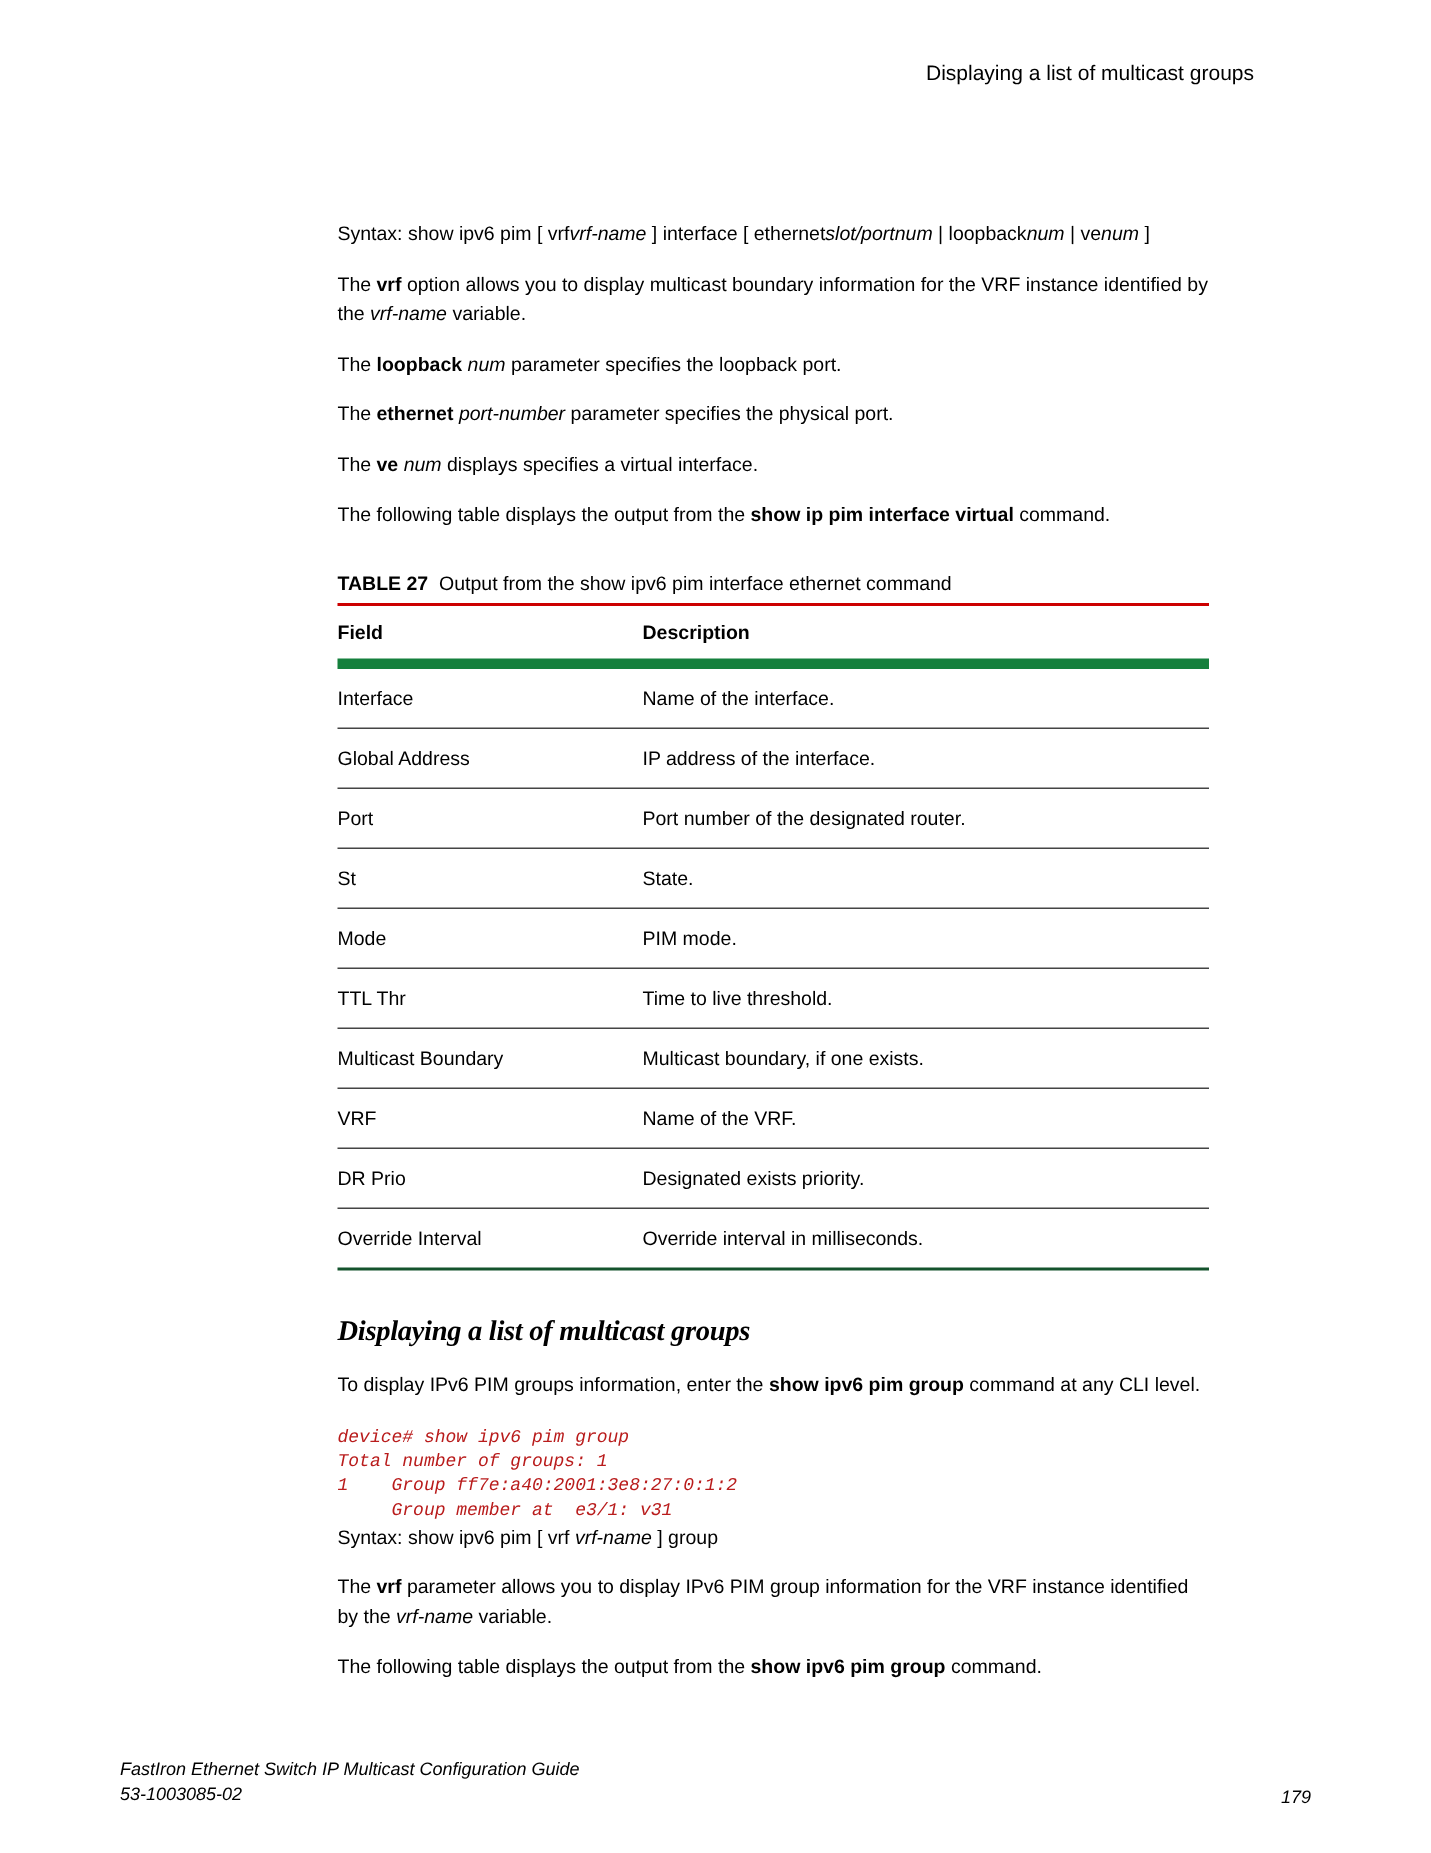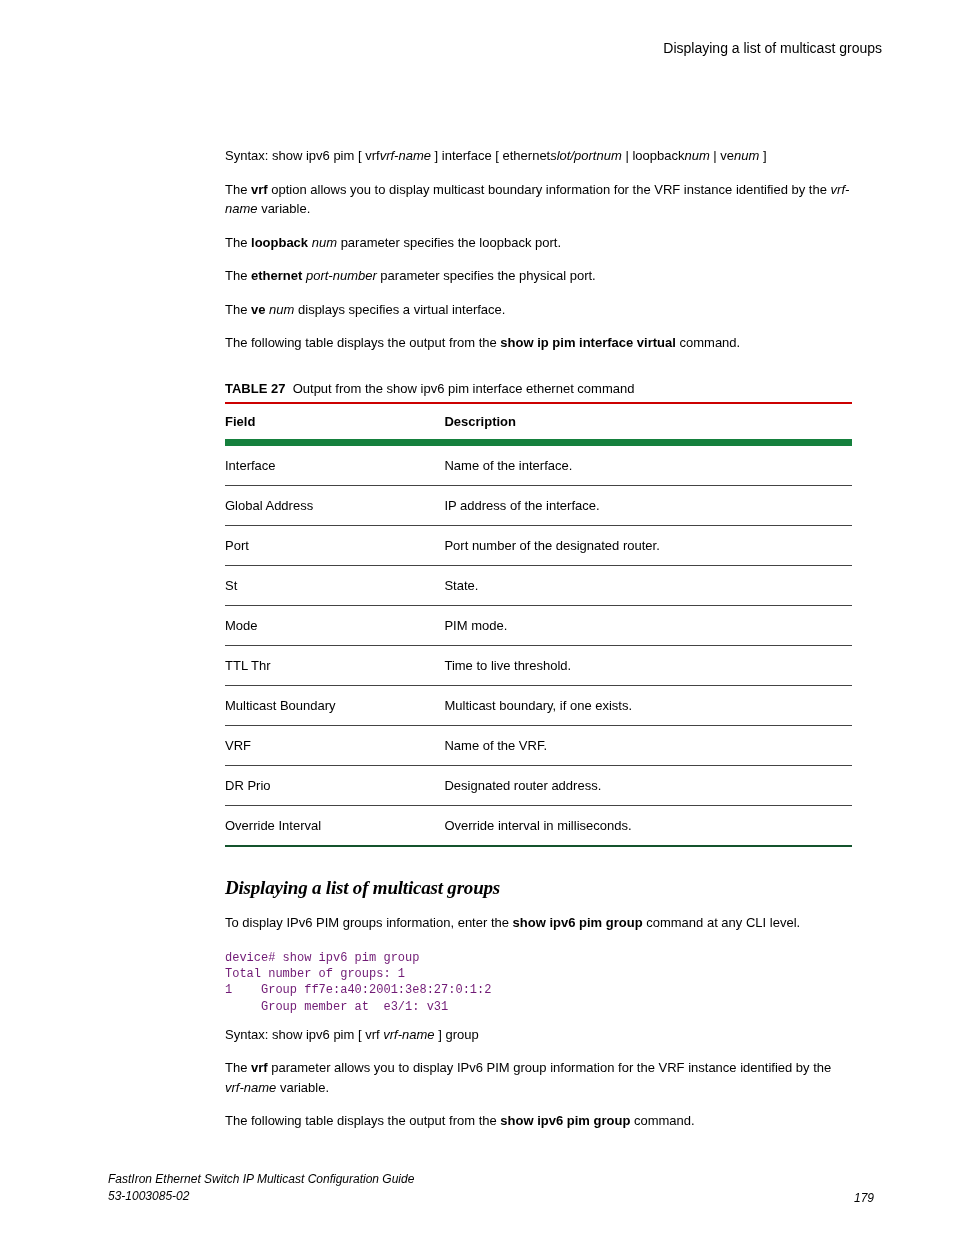--- a/index.html
+++ b/index.html
@@ -6,21 +6,21 @@
     body {
       font-family: Arial, Helvetica, sans-serif;
       font-size: 13px;
       color: #000;
       background: #fff;
       width: 954px;
       height: 1235px;
       position: relative;
     }
     .page {
-      padding: 40px 72px 0 80px;
+      padding: 40px 118px 0 80px;
     }
     .header-right {
       text-align: right;
       font-size: 14px;
       margin-bottom: 90px;
     }
     .content {
       padding-left: 145px;
       padding-right: 30px;
     }
@@ -71,36 +71,37 @@
       font-size: 19px;
       margin-top: 10px;
       margin-bottom: 14px;
       letter-spacing: -0.2px;
     }
     pre.cli {
       font-family: "Courier New", monospace;
       font-size: 12px;
       line-height: 1.35;
       white-space: pre;
-      margin: 18px 0 10px 0;
-      color: #701a75;
+      margin: 18px 0 0 0;
+      color: #b91c1c;
+      font-style: italic;
     }
     .footer {
       position: absolute;
       bottom: 30px;
       left: 80px;
       right: 80px;
       display: flex;
       justify-content: space-between;
       font-style: italic;
       font-size: 12px;
       color: #000;
       align-items: flex-end;
     }
-    .footer .left { line-height: 1.4; margin-left: 28px; }
+    .footer .left { line-height: 1.4; }
     .footer .right { font-style: italic; }
   </style>
 </head>
 <body>
 
 <div class="page">
   <div class="header-right">Displaying a list of multicast groups</div>
 
   <div class="content">
 
@@ -168,21 +169,21 @@
         <tr>
             <td>Multicast Boundary</td>
             <td>Multicast boundary, if one exists.</td>
           </tr>
         <tr>
             <td>VRF</td>
             <td>Name of the VRF.</td>
           </tr>
         <tr>
             <td>DR Prio</td>
-            <td>Designated router address.</td>
+            <td>Designated exists priority.</td>
           </tr>
         <tr>
             <td>Override Interval</td>
             <td>Override interval in milliseconds.</td>
           </tr>
       </tbody>
     </table>
 
     <div class="section-heading">Displaying a list of multicast groups</div>
 

